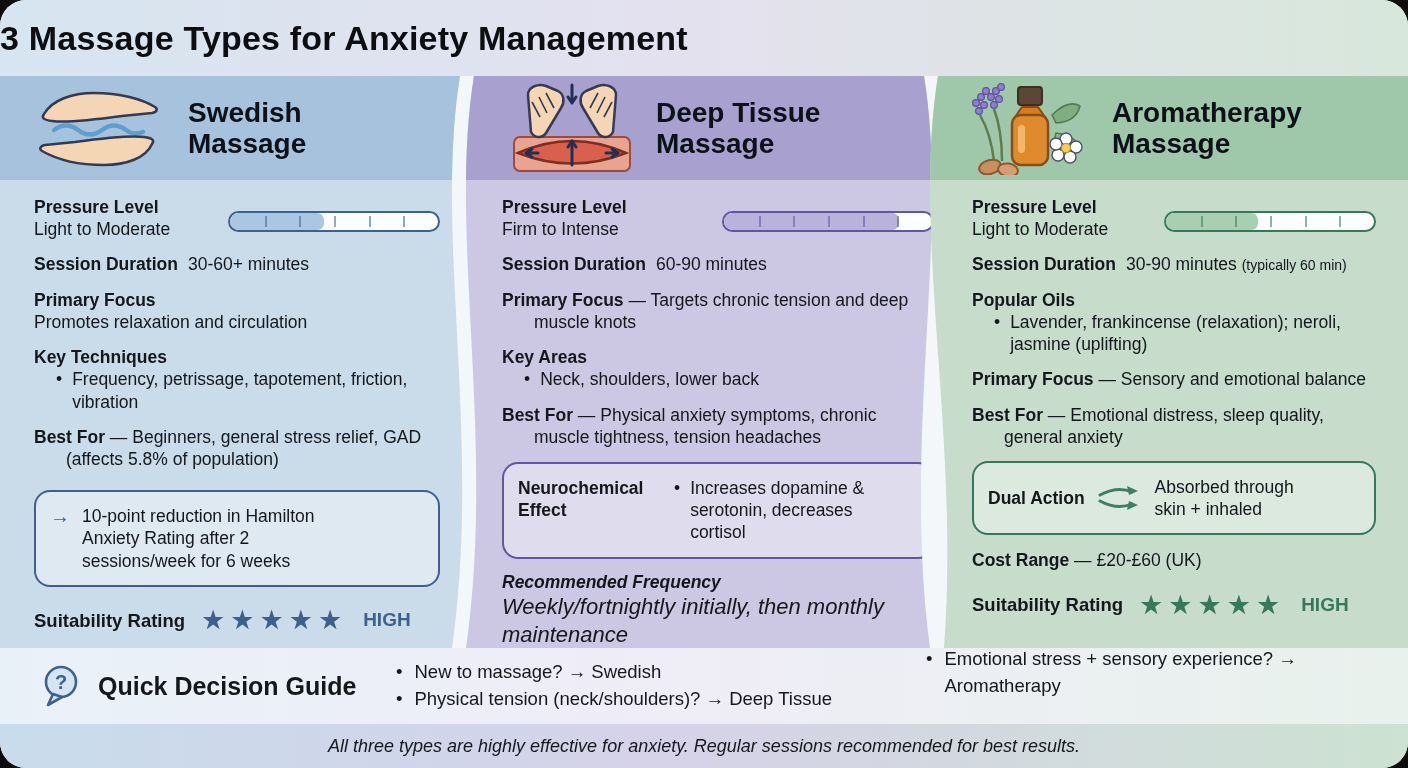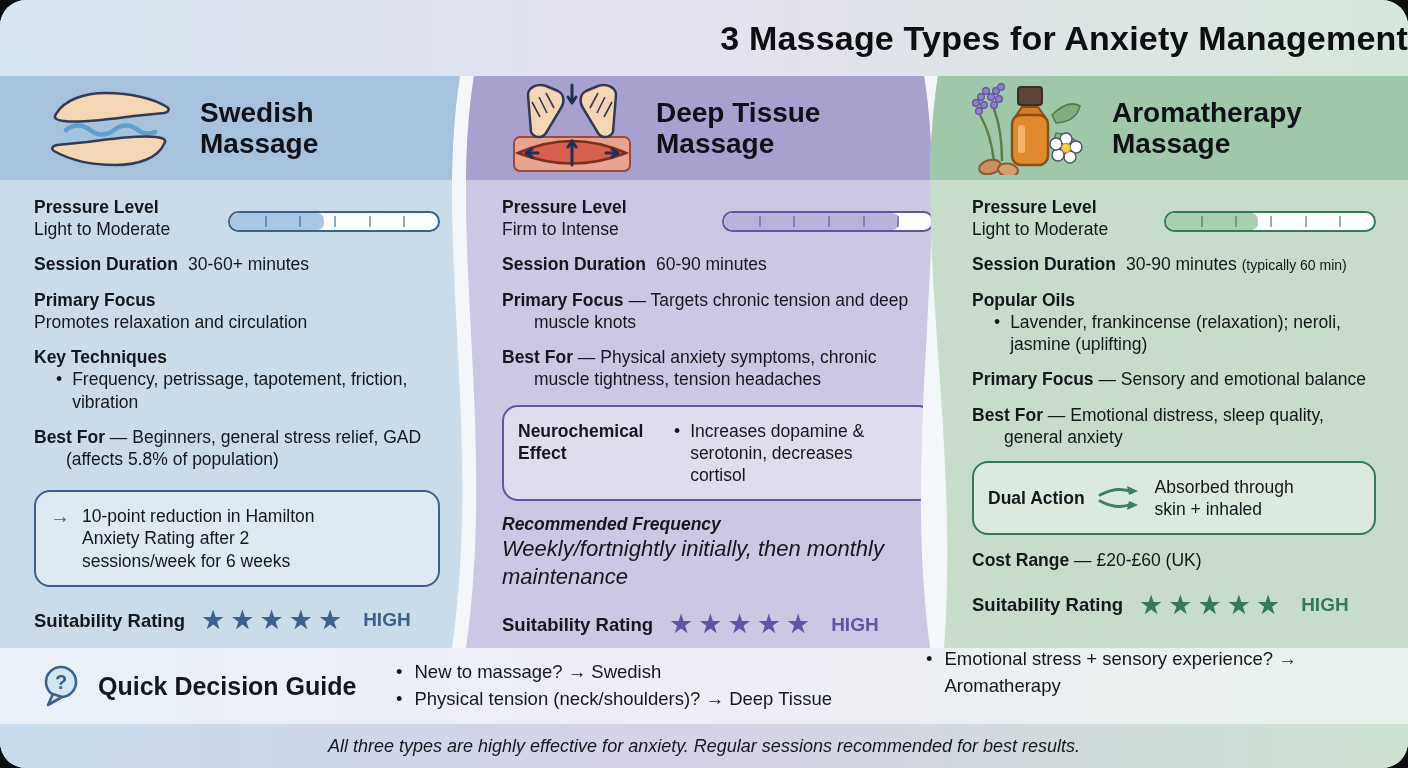--- a/index.html
+++ b/index.html
@@ -2,37 +2,37 @@
 <html><head>
 <meta charset="utf-8">
 <style>
   html,body { margin:0; padding:0; background:#0d0d0d; }
   * { box-sizing:border-box; }
   body { width:1408px; height:768px; position:relative; font-family:"Liberation Sans", sans-serif; color:#14171c; }
 
   .frame { position:absolute; inset:0; border-radius:26px; overflow:hidden; background:#f2f6f8; }
 
   
-  .title-band { height:76px; display:flex; align-items:center; justify-content:flex-end;
+  .title-band { height:76px; display:flex; align-items:center; justify-content:flex-start;
     background:linear-gradient(90deg,#d6e5f0 0%,#e4e1ef 48%,#d7e7db 100%); }
   .title-band h1 { margin:0; font-size:34px; letter-spacing:.2px; color:#0c0e11; }
 
   
   .cols { position:relative; height:572px; background:#f3f7fa; }
   .col { position:absolute; inset:0; }
   .colA { background:#cadcea; clip-path:path("M0,0 L460,0 C434,160 482,360 452,572 L0,572 Z"); --acc:#3c618c; --fill:#a9c6e3; }
   .colB { background:#ccc7e3; clip-path:path("M474,0 L924,0 C950,160 902,360 930,572 L466,572 C496,360 448,160 474,0 Z"); --acc:#5e55a3; --fill:#b9b2da; }
   .colC { background:#c7dccb; clip-path:path("M938,0 L1408,0 L1408,572 L944,572 C960,360 912,160 938,0 Z"); --acc:#35795a; --fill:#a8cfb2; }
   .band { position:absolute; top:0; left:0; right:0; height:104px; }
   .colA .band { background:#a6c2dc; }
   .colB .band { background:#a8a1cf; }
   .colC .band { background:#9fc7a9; }
 
   .head { position:absolute; top:0; height:104px; display:flex; align-items:center; gap:20px; }
-  .headA { left:40px;justify-content:space-between; } .headB { left:508px; } .headC { left:966px; }
+  .headA { left:28px;justify-content:space-between; } .headB { left:508px; } .headC { left:966px; }
   .col-title { font-size:28px; font-weight:bold; line-height:1.12; color:#0e1118; }
   .head svg.illus { display:block; }
 
   .content { position:absolute; top:120px; font-size:17.5px; line-height:1.27; }
   .contentA { left:34px; width:406px; }
   .contentB { left:502px; width:432px; }
   .contentC { left:972px; width:404px; }
 
   .sec { margin-bottom:13px; }
   .lbl { font-weight:bold; }
@@ -193,20 +193,24 @@
 
         <div class="sec">
           <span class="lbl">Session Duration</span><span class="inline-val">60-90 minutes</span>
         </div>
 
         <div class="sec hang">
           <span class="lbl">Primary Focus</span>
           <span>— Targets chronic tension and deep muscle knots</span>
         </div>
 
+        <div class="sec">
+          <div class="lbl">Key Areas</div>
+          <div class="bul">Neck, shoulders, lower back</div>
+        </div>
 
         <div class="sec hang">
           <span class="lbl">Best For</span>
           <span>— Physical anxiety symptoms, chronic muscle tightness, tension headaches</span>
         </div>
 
         <div class="callout" style="margin-top:14px; margin-bottom:12px;">
           <div class="clabel" style="width:140px;">Neurochemical Effect</div>
           <div class="bul" style="padding-left:4px; width:220px;">Increases dopamine &amp; serotonin, decreases cortisol</div>
         </div>

